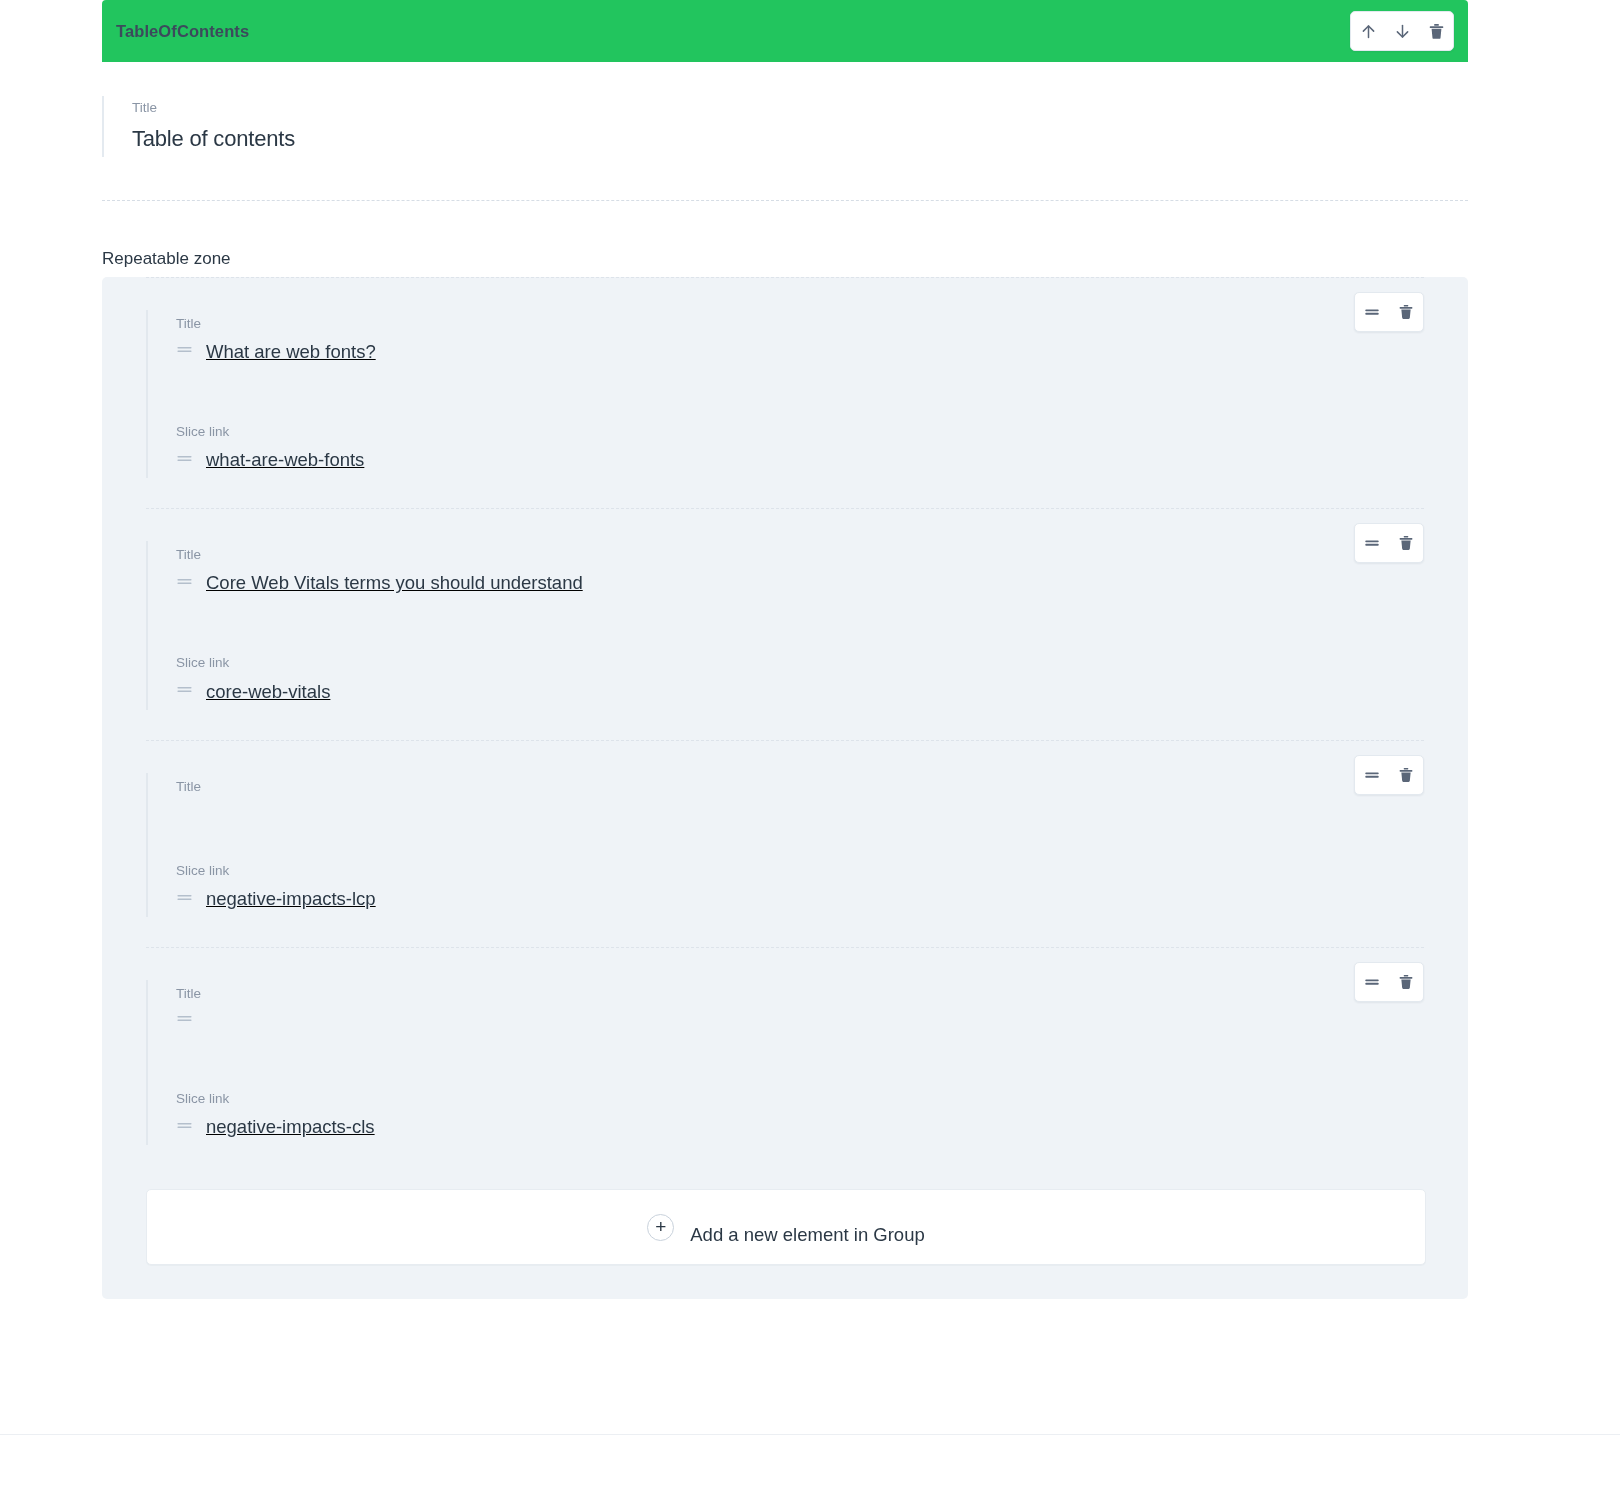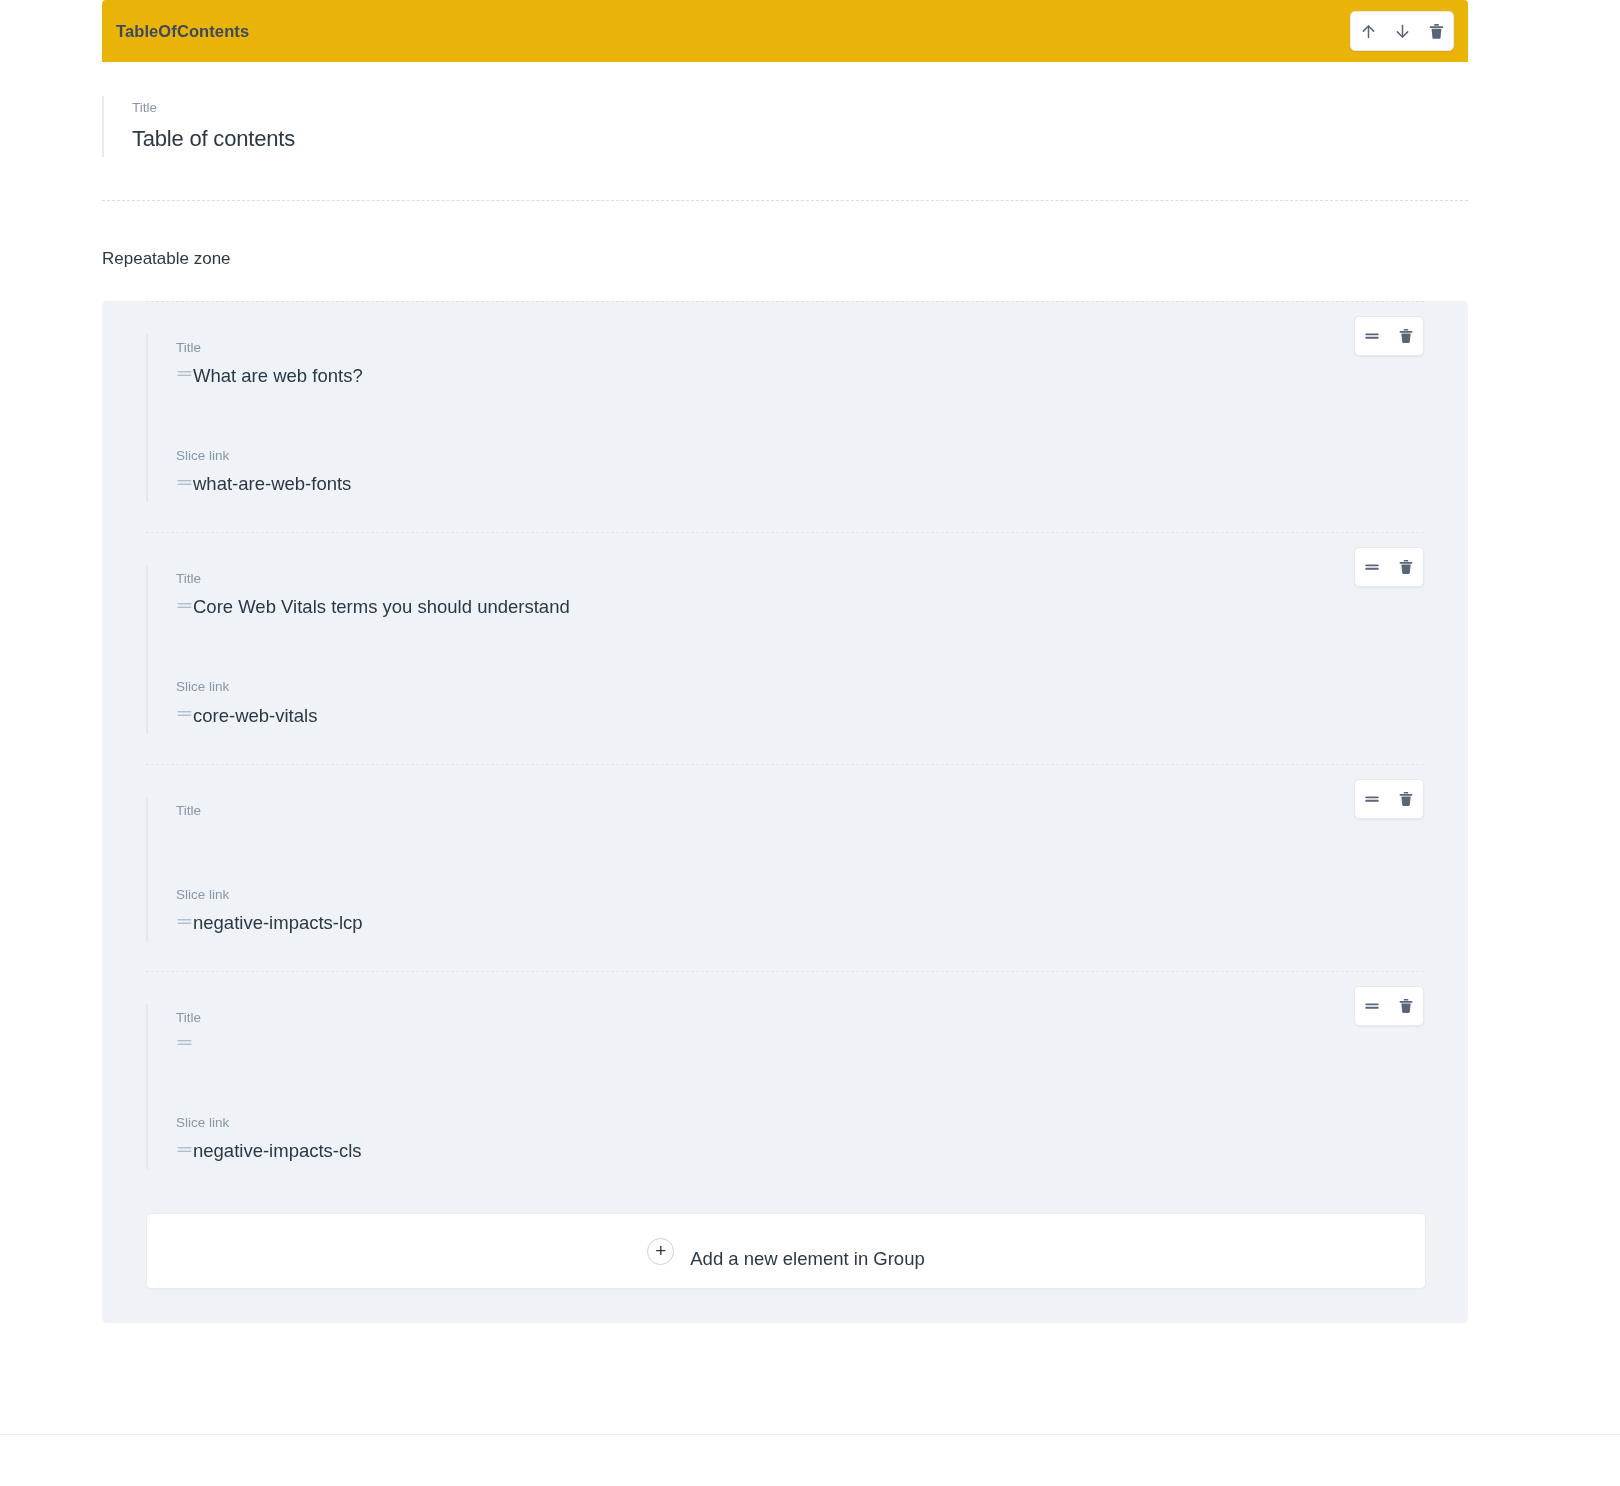--- a/index.html
+++ b/index.html
@@ -18,21 +18,21 @@
   .slice-editor {
     position: absolute;
     left: 102px;
     top: 0px;
     width: 1366px;
   }
 
   
   .slice-header {
     height: 62px;
-    background: #eab308;
+    background: #22c55e;
     border-radius: 4px 4px 0 0;
     display: flex;
     align-items: center;
     justify-content: space-between;
     padding: 0 14px 0 14px;
     box-sizing: border-box;
   }
   .slice-header-title {
     font-size: 16.5px;
     font-weight: bold;
@@ -88,21 +88,21 @@
 
   .dashed-sep {
     border-top: 1px dashed #d6dde5;
     margin-top: 43px;
   }
 
   
   .zone-label {
     font-size: 17px;
     color: #2b3845;
-    padding: 48px 0 32px 0;
+    padding: 48px 0 8px 0;
   }
   .repeat-panel {
     background: #eff3f7;
     border-radius: 5px;
     padding: 0 0 0 0;
   }
   .repeat-inner {
     padding: 0 44px 0 44px;
   }
 
@@ -123,20 +123,22 @@
   .item-field + .item-field { margin-top: 48px; }
   .item-field-label {
     font-size: 13.5px;
     color: #8a95a5;
     line-height: 1.2;
     margin-bottom: 8px;
   }
   .item-field-value {
     display: flex;
     align-items: center;
+    gap: 13px;
+    text-decoration: underline;
   }
   .key-icon { flex: 0 0 auto; display: block; }
   .item-field-text {
     font-size: 18.5px;
     color: #2b3845;
     line-height: 1.3;
   }
 
   .item-actions {
     position: absolute;

